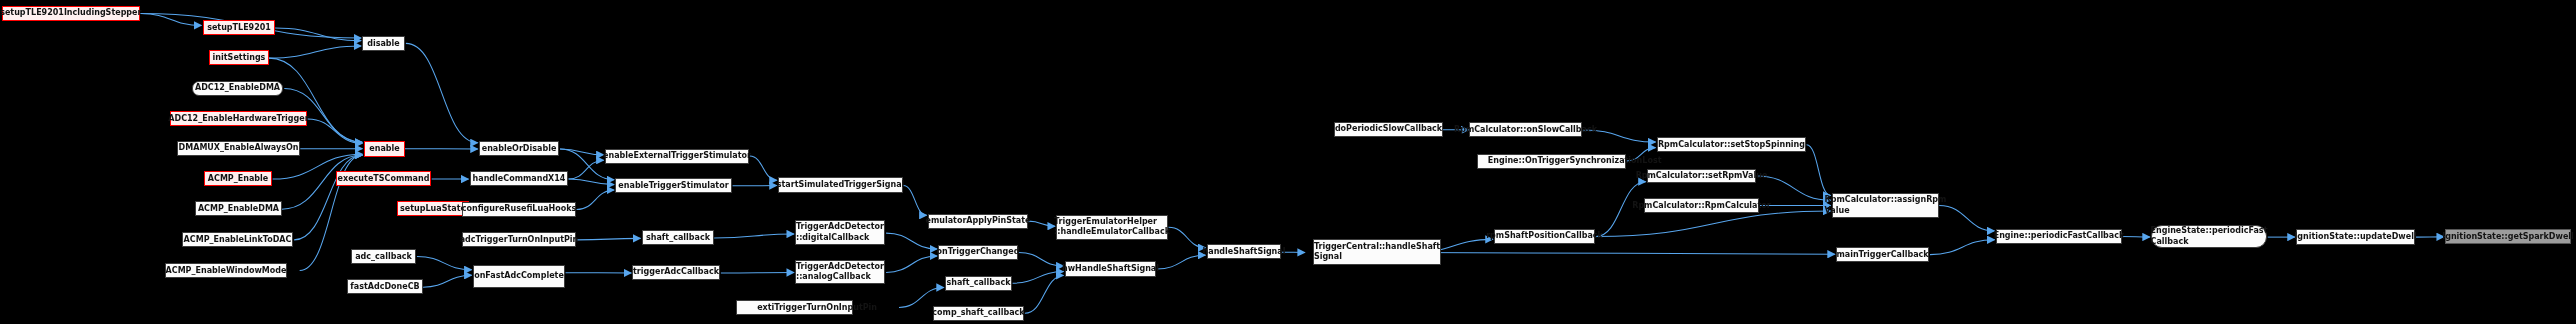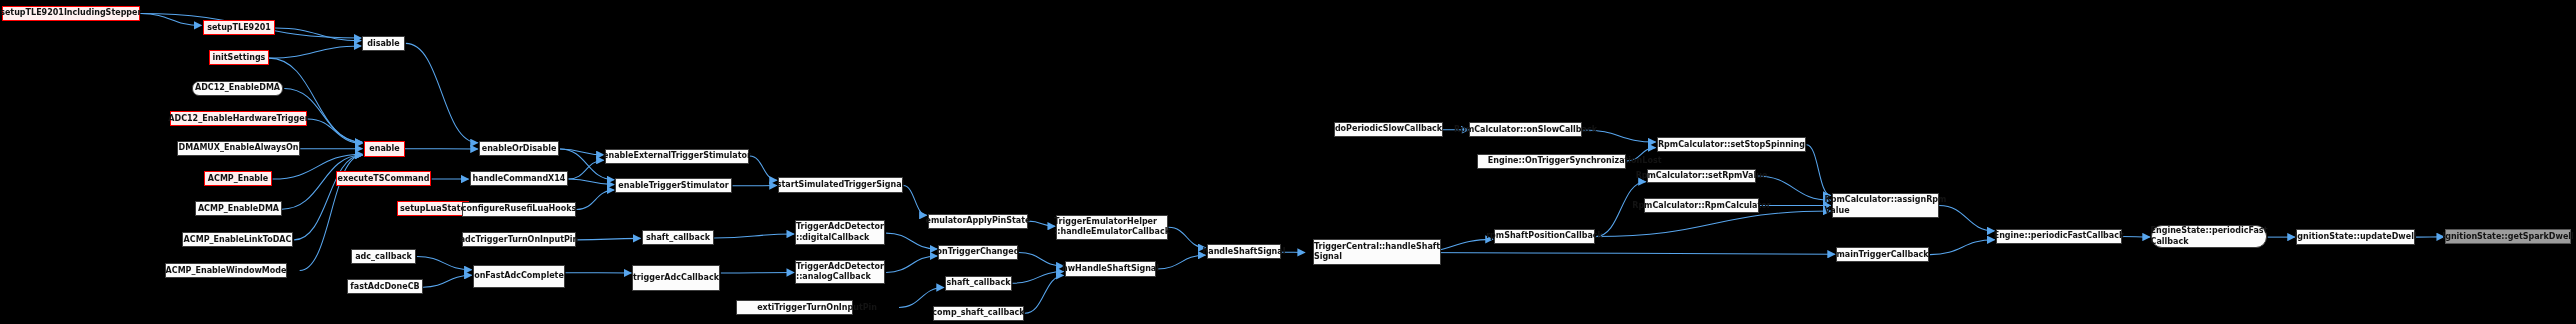--- a/index.html
+++ b/index.html
@@ -118,21 +118,21 @@
     <div class="node" style="left: 351px; top: 249px; width: 65px; height: 15.4px;">adc_callback</div>
     <div class="node" style="left: 347px; top: 279px; width: 76px; height: 15.4px;">fastAdcDoneCB</div>
     <div class="node" style="left: 479px; top: 141px; width: 80px; height: 15.4px;">enableOrDisable</div>
     <div class="node" style="left: 470px; top: 171px; width: 98px; height: 15.4px;">handleCommandX14</div>
     <div class="node" style="left: 462px; top: 202px; width: 114px; height: 14.7px;">configureRusefiLuaHooks</div>
     <div class="node" style="left: 462px; top: 232px; width: 114px; height: 15.4px;">adcTriggerTurnOnInputPin</div>
     <div class="node" style="left: 473px; top: 265px; width: 92px; height: 23px;">onFastAdcComplete</div>
     <div class="node" style="left: 605px; top: 149px; width: 144px; height: 14.7px;">enableExternalTriggerStimulator</div>
     <div class="node" style="left: 615px; top: 178px; width: 117px; height: 15.4px;">enableTriggerStimulator</div>
     <div class="node" style="left: 642px; top: 230px; width: 72px; height: 15.4px;">shaft_callback</div>
-    <div class="node" style="left: 632px; top: 265px; width: 88px; height: 26px;">triggerAdcCallback</div>
+    <div class="node" style="left: 632px; top: 265px; width: 88px; height: 15px;">triggerAdcCallback</div>
     <div class="node" style="left: 778px; top: 177px; width: 125px; height: 16px;">startSimulatedTriggerSignal</div>
     <div class="node" style="left: 795px; top: 220px; width: 90px; height: 25px;">TriggerAdcDetector
 ::digitalCallback</div>
     <div class="node" style="left: 795px; top: 260px; width: 90px; height: 24px;">TriggerAdcDetector
 ::analogCallback</div>
     <div class="node" style="left: 736px; top: 300px; width: 117px; height: 15.4px; padding-left: 47px;">extiTriggerTurnOnInputPin</div>
     <div class="node" style="left: 928px; top: 214px; width: 100px; height: 14.7px;">emulatorApplyPinState</div>
     <div class="node" style="left: 938px; top: 245px; width: 80px; height: 14.7px;">onTriggerChanged</div>
     <div class="node" style="left: 945px; top: 276px; width: 67px; height: 14.7px;">shaft_callback</div>
     <div class="node" style="left: 933px; top: 306px; width: 91px; height: 14.7px;">comp_shaft_callback</div>

